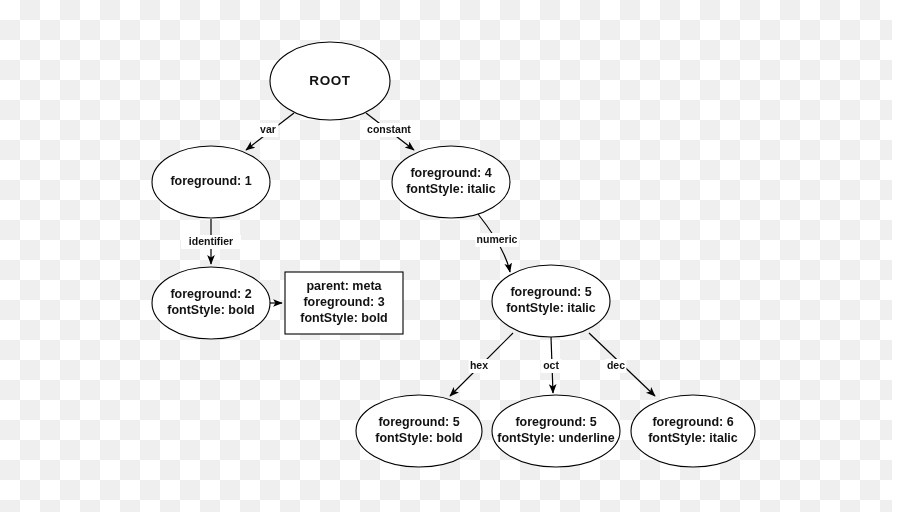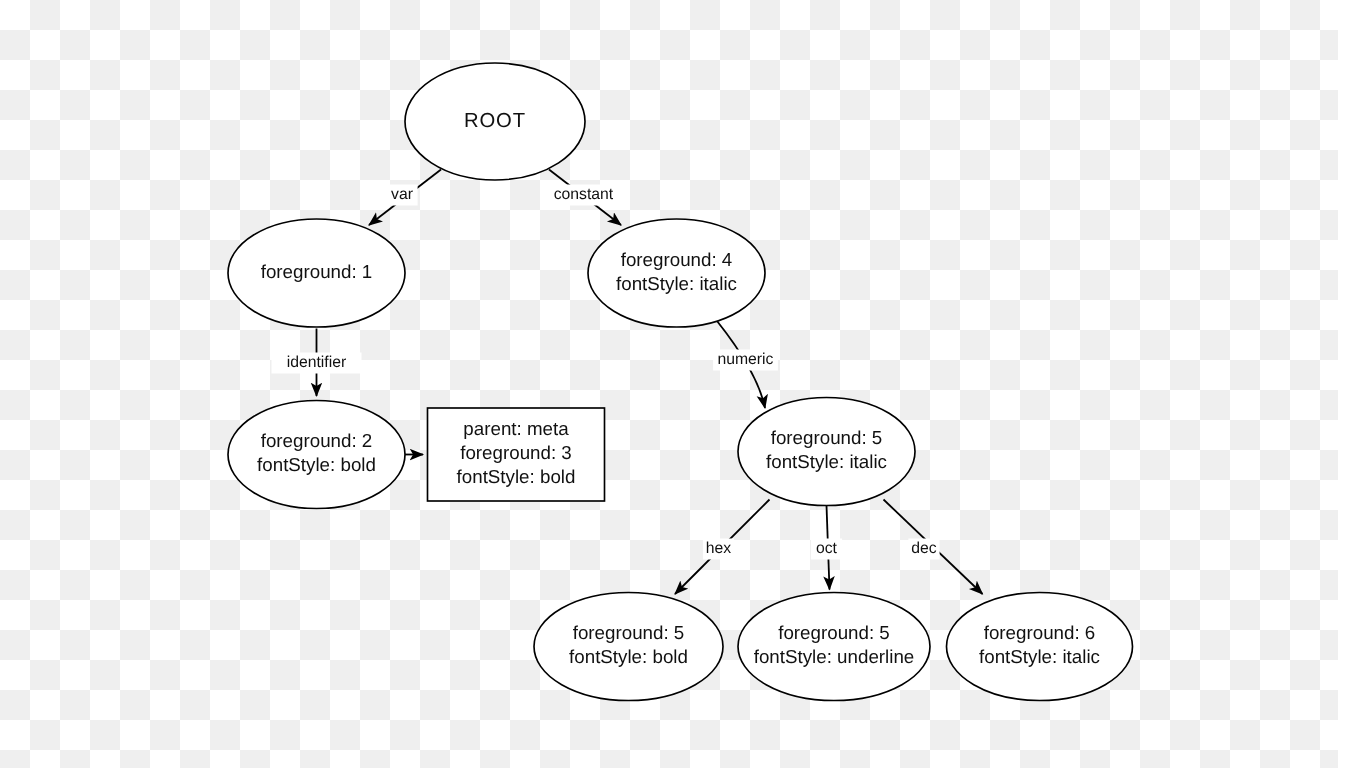--- a/index.html
+++ b/index.html
@@ -13,20 +13,21 @@
     height: 512px;
     overflow: hidden;
     
     background-image:
       linear-gradient(45deg, #efefef 25%, transparent 25%, transparent 75%, #efefef 75%, #efefef),
       linear-gradient(45deg, #efefef 25%, transparent 25%, transparent 75%, #efefef 75%, #efefef);
     background-size: 40px 40px;
     background-position: 0 0, 20px 20px;
     background-color: #ffffff;
     font-family: "Liberation Sans", sans-serif;
+    font-weight: bold;
   }
   #graph {
     position: absolute;
     left: 0;
     top: 0;
     width: 900px;
     height: 512px;
   }
   .node-shape {
     fill: #ffffff;

